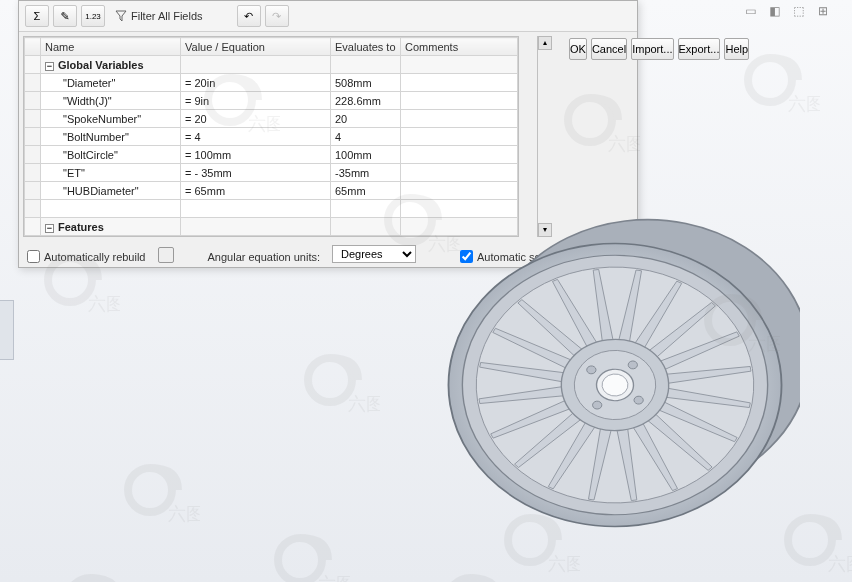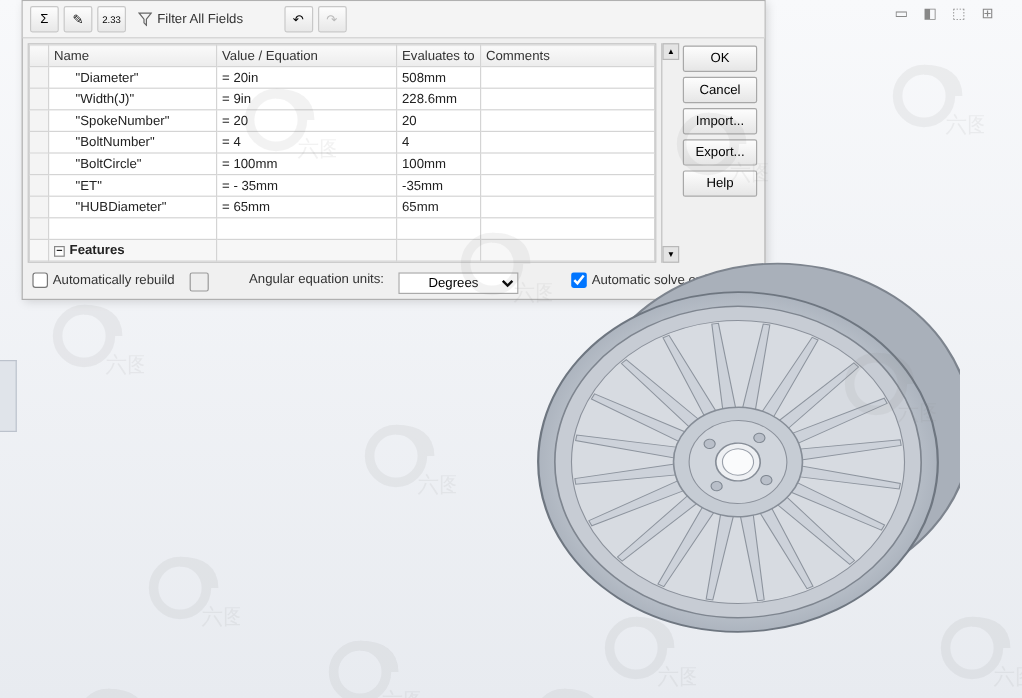--- a/index.html
+++ b/index.html
@@ -4,43 +4,43 @@
 <style>
 * { box-sizing: border-box; margin: 0; padding: 0; font-family: "Segoe UI", Tahoma, sans-serif; }
 body { width: 852px; height: 582px; background: linear-gradient(180deg, #f8f9fb 0%, #e8ebf0 100%); position: relative; overflow: hidden; }
 
 .dialog { position: absolute; left: 18px; top: 0; width: 620px; background: #f0f0f0; border: 1px solid #b0b0b0; box-shadow: 2px 2px 8px rgba(0,0,0,0.15); }
 .toolbar { display: flex; align-items: center; gap: 4px; padding: 4px 6px; background: #f4f4f4; border-bottom: 1px solid #d0d0d0; }
 .tool-btn { width: 24px; height: 22px; border: 1px solid #c8c8c8; background: linear-gradient(#fdfdfd,#e8e8e8); border-radius: 2px; display: flex; align-items: center; justify-content: center; font-size: 11px; cursor: pointer; }
 .filter-lbl { font-size: 11px; color: #333; padding: 0 6px; white-space: nowrap; display: flex; align-items: center; gap: 4px; }
 .filter-icon { width: 12px; height: 12px; }
 
-.grid-wrap { display: flex; }
+.grid-wrap { display: flex; gap: 14px; }
 .grid { flex: 1; background: #fff; font-size: 11px; color: #222; border: 1px solid #c0c0c0; margin: 4px; }
 .grid table { width: 100%; border-collapse: collapse; table-layout: fixed; }
 .grid th, .grid td { border: 1px solid #d4d4d4; padding: 2px 4px; height: 18px; text-align: left; vertical-align: middle; overflow: hidden; white-space: nowrap; }
 .grid th { background: linear-gradient(#fafafa,#ececec); font-weight: normal; color: #333; }
 .col-handle { width: 16px; background: #f4f4f4; }
 .col-name { width: 140px; }
 .col-val { width: 150px; }
 .col-eval { width: 70px; }
 .grid .group td { background: #f7f7f7; font-weight: bold; }
 .grid .toggle { display:inline-block; width:9px; height:9px; border:1px solid #888; margin-right:4px; text-align:center; line-height:7px; font-size:9px; background:#fff; }
 .grid .indent { padding-left: 22px; }
 .grid .placeholder { color: #aaa; font-style: italic; }
 .scroll-col { width: 14px; background: #f0f0f0; border-left: 1px solid #c0c0c0; margin: 4px 4px 4px 0; position: relative; }
 .scroll-up, .scroll-down { position:absolute; left:0; width:14px; height:14px; background:#e4e4e4; border:1px solid #b8b8b8; font-size:8px; text-align:center; line-height:12px; }
 .scroll-up { top:0; }
 .scroll-down { bottom:0; }
-.side-btns { width: 68px; padding: 6px 6px 0 0; display: flex; flex-direction: column; gap: 4px; }
+.side-btns { width: 68px; padding: 6px 6px 0 0; display: flex; flex-direction: row; gap: 4px; }
 .side-btns button { height: 22px; font-size: 11px; border: 1px solid #a8a8a8; background: linear-gradient(#fdfdfd,#e6e6e6); border-radius: 2px; cursor: pointer; }
 
-.opts { display: flex; align-items: flex-start; gap: 12px; padding: 4px 8px; font-size: 11px; color: #333; }
+.opts { display: flex; align-items: flex-end; gap: 12px; padding: 4px 8px; font-size: 11px; color: #333; }
 .opts label { display: flex; align-items: center; gap: 4px; }
-.opts select { font-size: 11px; border: 1px solid #aaa; padding: 1px 16px 1px 20px; background: #fff; }
+.opts select { font-size: 11px; border: 1px solid #aaa; padding: 1px 16px 1px 4px; background: #fff; }
 .traffic { width:16px; height:16px; border:1px solid #999; border-radius:2px; background:#eee; display:inline-block; }
 .opts2 { padding: 2px 8px 8px; font-size: 11px; }
 .resize-grip { position:absolute; right:2px; bottom:2px; width:12px; height:12px; background: repeating-linear-gradient(135deg,#999 0,#999 1px,transparent 1px,transparent 3px); }
 
 .top-icons { position: absolute; right: 20px; top: 2px; display: flex; gap: 6px; }
 .top-icons span { width: 18px; height: 18px; font-size: 12px; color: #888; display:flex; align-items:center; justify-content:center; }
 
 .left-tab { position:absolute; left:0; top: 300px; width:14px; height:60px; background:#e0e4ea; border:1px solid #bcc2cc; border-left:none; }
 
 .wheel { position:absolute; left: 430px; top: 200px; width: 370px; height: 370px; }
@@ -59,21 +59,21 @@
   <span>⊞</span>
 </div>
 
 <div class="left-tab"></div>
 
 <div class="dialog">
   <div class="toolbar">
     <div class="tool-btn">Σ</div>
     <div class="tool-btn">✎</div>
     <div class="tool-btn">
-        <span style="font-size:8px">2.33</span>
+        <span style="font-size:8px">1.23</span>
       </div>
     <div class="filter-lbl">
       <svg class="filter-icon" viewBox="0 0 12 12">
           <path d="M1 1 L11 1 L7 6 L7 11 L5 9 L5 6 Z" fill="none" stroke="#666" stroke-width="1"></path>
         </svg>
       <span>Filter All Fields</span>
     </div>
     <div style="flex:0 0 20px"></div>
     <div class="tool-btn">↶</div>
     <div class="tool-btn" style="color:#bbb">↷</div>
@@ -92,20 +92,27 @@
         <thead>
           <tr>
             <th class="col-handle"></th>
             <th>Name</th>
             <th>Value / Equation</th>
             <th>Evaluates to</th>
             <th>Comments</th>
           </tr>
         </thead>
         <tbody id="grid-body">
+            <tr class="group">
+              <td class="col-handle"></td>
+              <td colspan="1"><span class="toggle">−</span><b>Global Variables</b></td>
+              <td></td>
+              <td></td>
+              <td></td>
+            </tr>
             <tr>
               <td class="col-handle"></td>
               <td class="indent">"Diameter"</td>
               <td>= 20in</td>
               <td>508mm</td>
               <td></td>
             </tr>
             <tr>
               <td class="col-handle"></td>
               <td class="indent">"Width(J)"</td>

